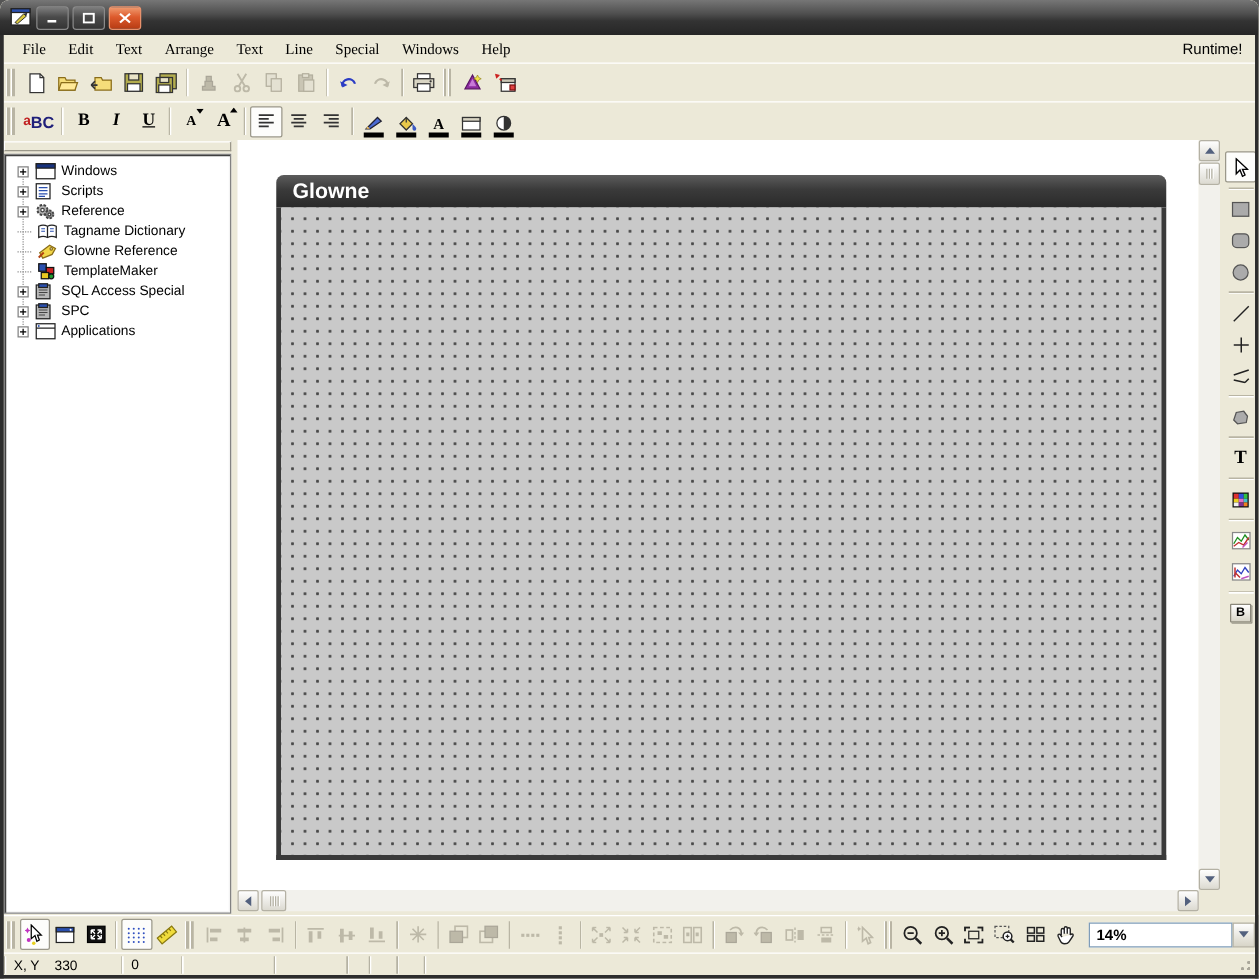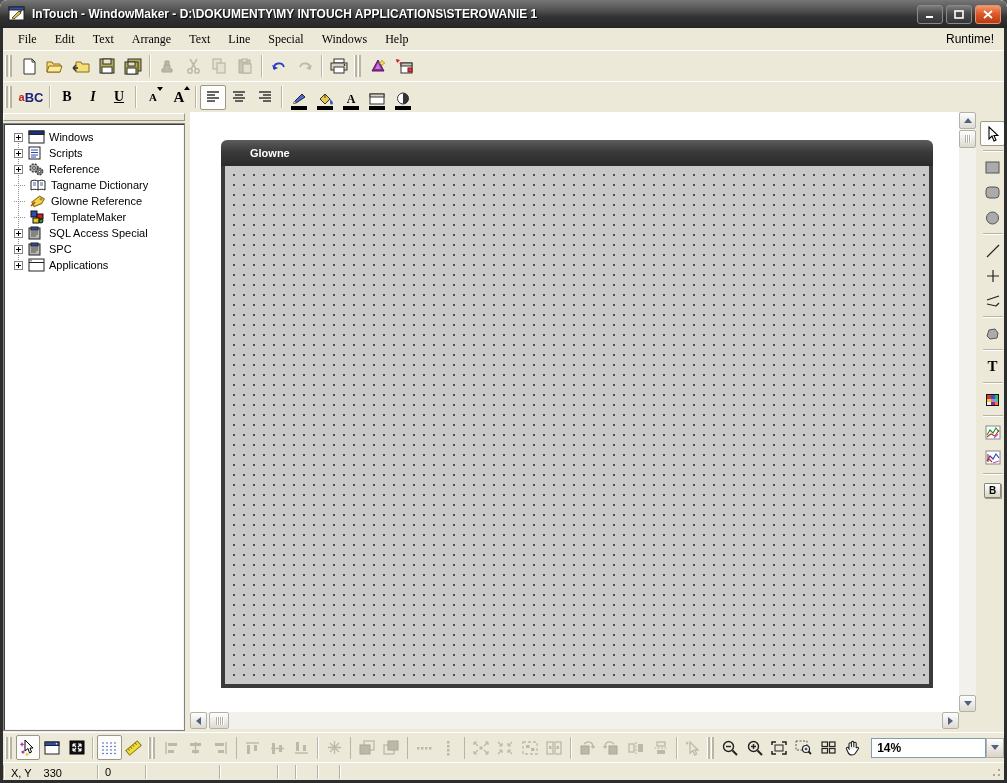--- a/index.html
+++ b/index.html
@@ -55,21 +55,21 @@
   .plus::before{content:"";position:absolute;left:1px;top:3px;width:5px;height:1px;background:#000;}
   .plus::after{content:"";position:absolute;left:3px;top:1px;width:1px;height:5px;background:#000;}
   .stub{width:11px;height:1px;border-top:1px dotted #909090;margin-left:10px;flex:0 0 auto;}
   .tico{width:17px;height:14px;margin:0 4px 0 5px;flex:0 0 auto;display:flex;align-items:center;}
   .vguide{position:absolute;left:14px;top:12px;height:130px;border-left:1px dotted #909090;z-index:1;}
   
   .workspace{position:absolute;left:187px;top:0;width:769px;height:600px;background:#fff;}
   .doc{position:absolute;left:31px;top:28px;width:712px;height:548px;}
   .doc-title{height:26px;border-radius:6px 6px 0 0;
     background:linear-gradient(#5c5c5c,#3a3a3a 45%,#2a2a2a);display:flex;align-items:center;
-    padding-left:29px;color:#fff;font-weight:bold;font-size:11px;}
+    padding-left:13px;color:#fff;font-weight:bold;font-size:17px;}
   .doc-body{height:522px;border:4px solid #3a3a3a;border-top:0;background:#c9c9c9;}
   .doc-canvas{width:100%;height:100%;background-color:#c9c9c9;
     background-image:radial-gradient(circle,#4b4b4b 1px,transparent 1.4px);
     background-size:10px 10px;background-position:4px 4px;}
   
   .vscroll{position:absolute;left:956px;top:0;width:17px;height:600px;background:#f2f1ec;}
   .hscroll{position:absolute;left:187px;top:600px;width:769px;height:17px;background:#f2f1ec;}
   .sbtn{position:absolute;width:17px;height:17px;background:linear-gradient(#fefefe,#dcdad1);
     border:1px solid #b4b1a4;border-radius:2px;display:flex;align-items:center;justify-content:center;}
   .sthumb{position:absolute;background:linear-gradient(#fefefe,#dcdad1);
@@ -119,21 +119,20 @@
 
   <div class="titlebar">
     <span>
       <svg width="18" height="16" viewBox="0 0 18 16">
           <rect x="1" y="1" width="15" height="13" fill="#fff" stroke="#222"></rect>
           <rect x="1" y="1" width="15" height="3" fill="#2a4fae" stroke="#222"></rect>
           <path d="M4 12 L11 5 L13 7 L6 13 Z" fill="#d8c63c" stroke="#333" stroke-width="0.8"></path>
           <path d="M11 5 L13 7 L14 4 Z" fill="#333"></path>
         </svg>
     </span>
-    <span class="title-text">InTouch - WindowMaker - D:\DOKUMENTY\MY INTOUCH APPLICATIONS\STEROWANIE 1</span>
     <span class="winbtn">
       <svg width="10" height="9" viewBox="0 0 10 9">
           <rect x="1" y="6" width="7" height="2" fill="#fff"></rect>
         </svg>
     </span>
     <span class="winbtn">
       <svg width="10" height="9" viewBox="0 0 10 9">
           <rect x="1" y="1" width="8" height="7" fill="none" stroke="#fff" stroke-width="1.6"></rect>
         </svg>
     </span>

